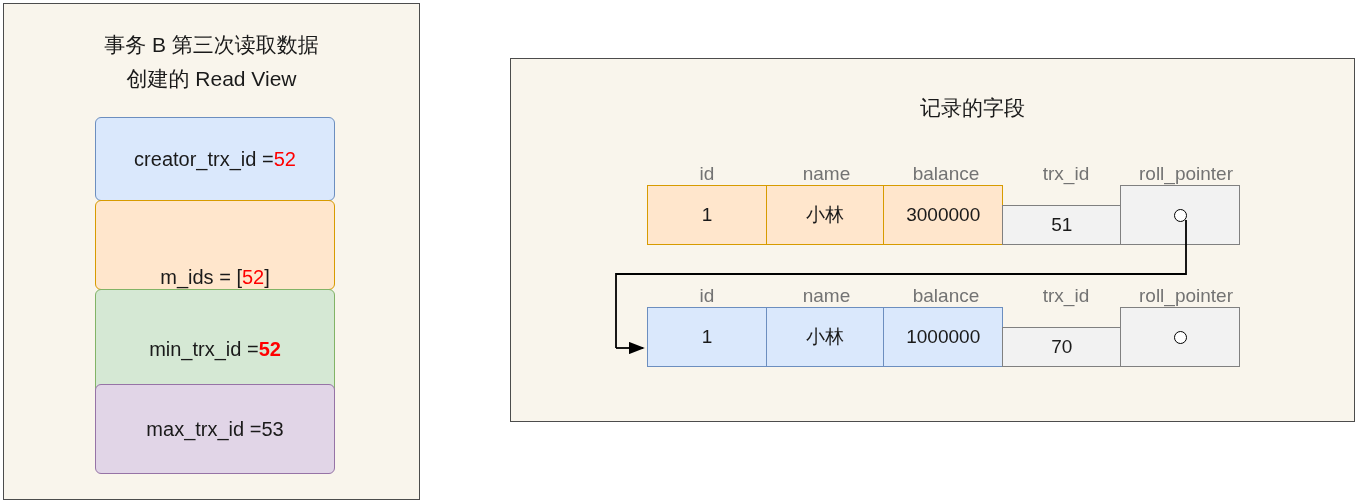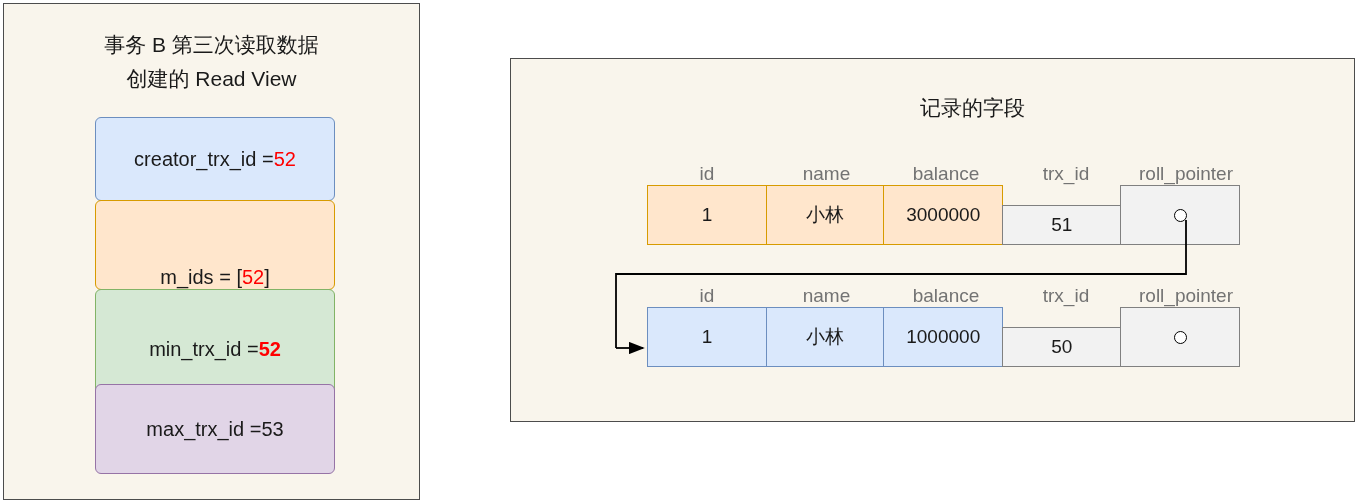--- a/index.html
+++ b/index.html
@@ -206,21 +206,21 @@
       <div class="rec-headcell col-id">id</div>
       <div class="rec-headcell col-name">name</div>
       <div class="rec-headcell col-balance">balance</div>
       <div class="rec-headcell col-trxid">trx_id</div>
       <div class="rec-headcell col-rollptr">roll_pointer</div>
     </div>
     <div class="rec-datarow">
       <div class="rec-cell col-id cell-blue">1</div>
       <div class="rec-cell col-name cell-blue">小林</div>
       <div class="rec-cell col-balance cell-blue">1000000</div>
-      <div class="rec-cell col-trxid cell-grey red">50</div>
+      <div class="rec-cell col-trxid cell-grey red">70</div>
       <div class="rec-cell col-rollptr cell-grey">
         <span class="ptr-dot"></span>
       </div>
     </div>
   </div>
 </div>
 
 <svg id="rollptr-arrow" viewBox="0 0 859 364" width="859" height="364">
   <defs>
     <marker id="arrowhead" markerWidth="9" markerHeight="7" refX="8" refY="3.5" orient="auto">

